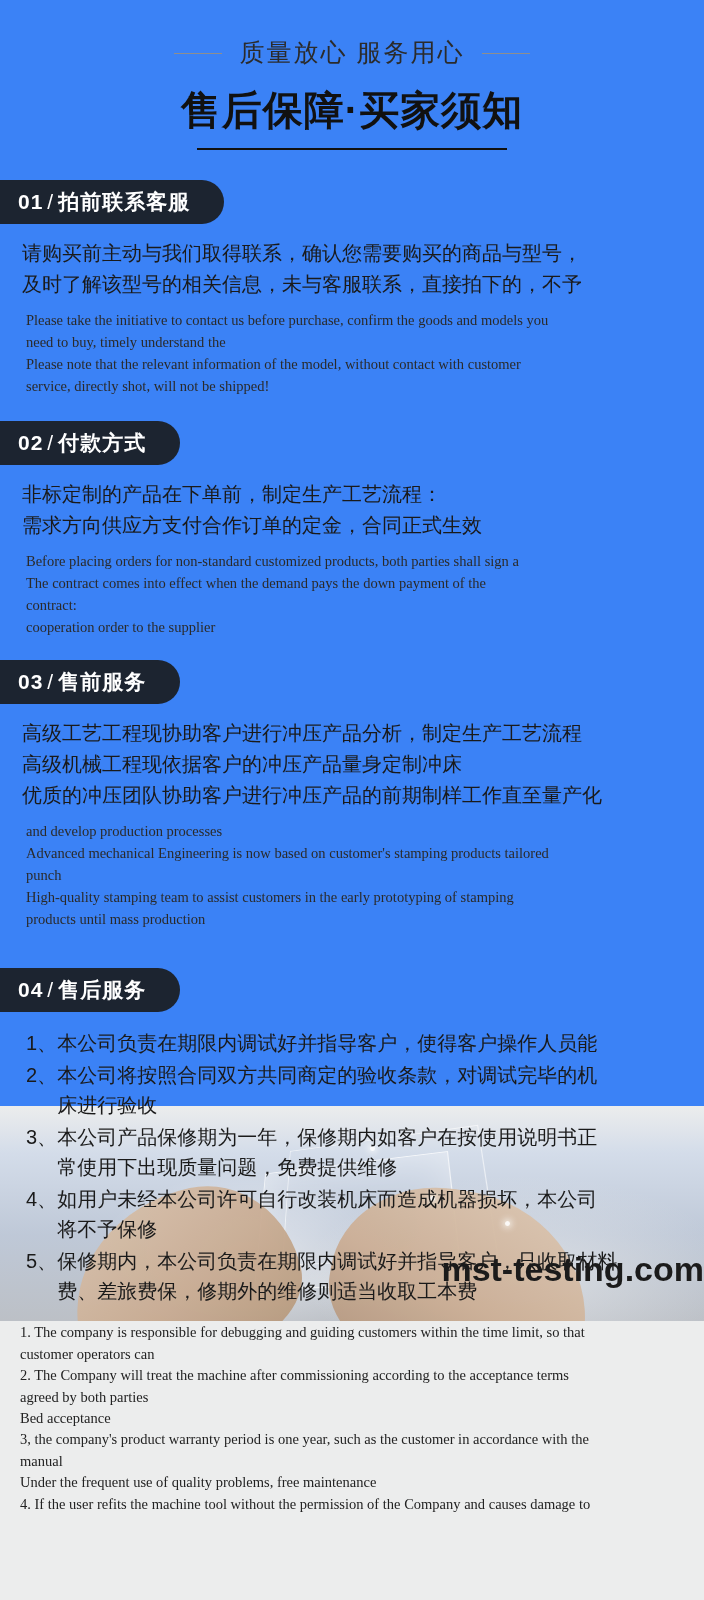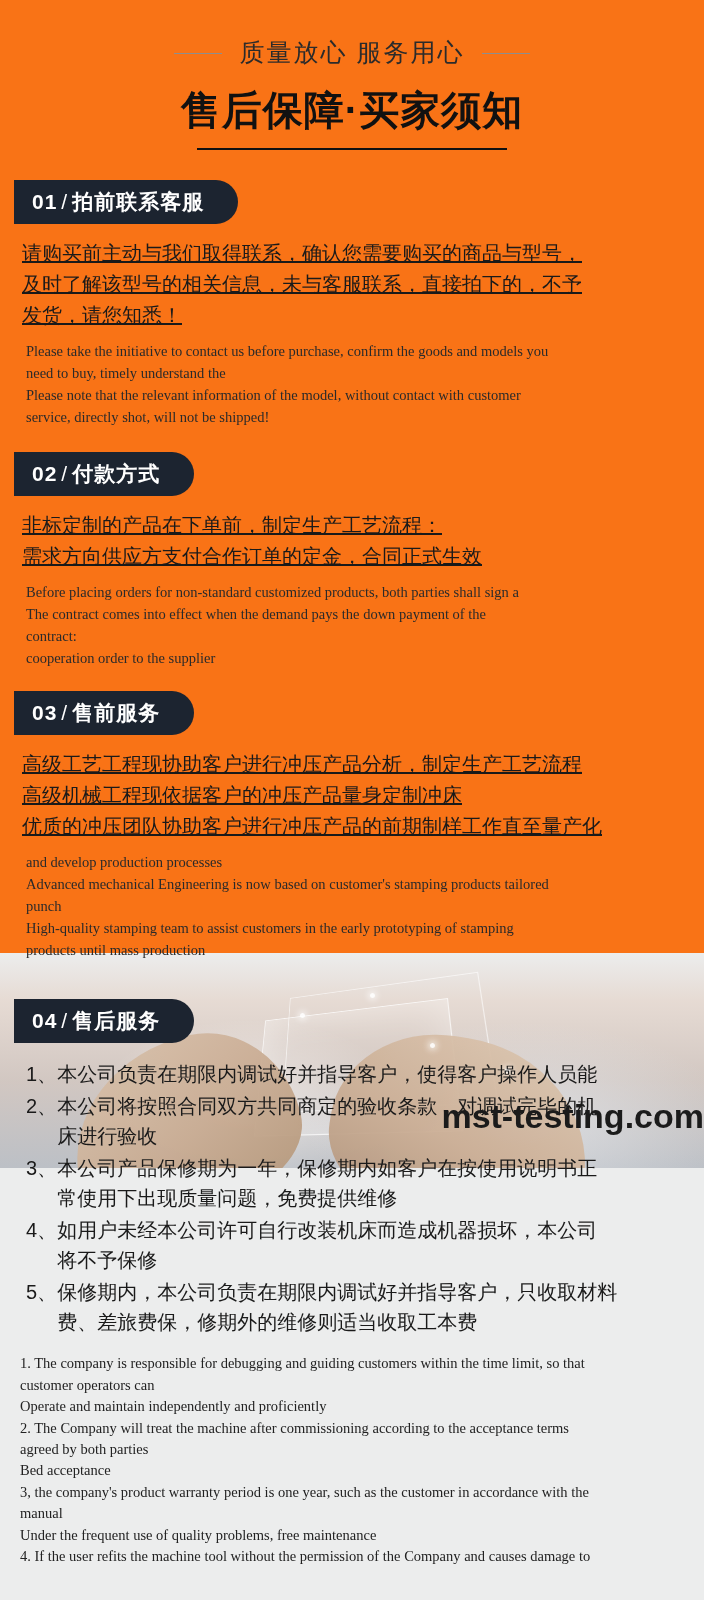--- a/index.html
+++ b/index.html
@@ -8,23 +8,23 @@
     width: 704px;
     height: 1600px;
     background: #eceded;
     font-family: "Liberation Sans", sans-serif;
     position: relative;
     overflow: hidden;
   }
 
   .page {
     width: 704px;
-    height: 1168px;
-    position: relative;
-    background: #f97316;
+    height: 1321px;
+    position: relative;
+    background: #3b82f6;
   }
 
   
   .header {
     padding-top: 36px;
     text-align: center;
     position: relative;
   }
   .header-sub {
     font-size: 25px;
@@ -65,33 +65,31 @@
 
   .tag {
     position: relative;
     display: inline-block;
     background: #1c2430;
     color: #ffffff;
     font-size: 21px;
     font-weight: bold;
     padding: 8px 34px 8px 18px;
     border-radius: 0 22px 22px 0;
-    margin-left: 14px;
     letter-spacing: 1px;
     white-space: nowrap;
   }
   .tag .num { font-weight: bold; }
   .tag .slash { margin: 0 4px; font-weight: normal; }
 
   .cn-block {
     padding: 14px 38px 0 22px;
     font-size: 20px;
     line-height: 1.55;
     color: #1a1a1a;
-    text-decoration: underline;
   }
   .cn-line { white-space: nowrap; }
 
   .en-block {
     padding: 10px 24px 0 26px;
     font-size: 14.5px;
     line-height: 1.45;
     color: #2a2a2a;
     font-family: "Liberation Serif", serif;
   }
@@ -224,21 +222,20 @@
       <div class="header-rule"></div>
     </div>
 
     <div class="section s01">
       <div class="tag">
         <span class="num">01</span><span class="slash">/</span><span>拍前联系客服</span>
       </div>
       <div class="cn-block">
         <div class="cn-line">请购买前主动与我们取得联系，确认您需要购买的商品与型号，</div>
         <div class="cn-line">及时了解该型号的相关信息，未与客服联系，直接拍下的，不予</div>
-        <div class="cn-line">发货，请您知悉！</div>
       </div>
       <div class="en-block">
         <div class="en-line">Please take the initiative to contact us before purchase, confirm the goods and models you</div>
         <div class="en-line">need to buy, timely understand the</div>
         <div class="en-line">Please note that the relevant information of the model, without contact with customer</div>
         <div class="en-line">service, directly shot, will not be shipped!</div>
       </div>
     </div>
 
     <div class="section s02">
@@ -313,21 +310,20 @@
           <span class="txt">
             <span>保修期内，本公司负责在期限内调试好并指导客户，只收取材料</span><br>
             <span>费、差旅费保，修期外的维修则适当收取工本费</span>
           </span>
         </div>
       </div>
 
       <div class="en-list">
         <div class="en-line">1. The company is responsible for debugging and guiding customers within the time limit, so that</div>
         <div class="en-line">customer operators can</div>
-        <div class="en-line">Operate and maintain independently and proficiently</div>
         <div class="en-line">2. The Company will treat the machine after commissioning according to the acceptance terms</div>
         <div class="en-line">agreed by both parties</div>
         <div class="en-line">Bed acceptance</div>
         <div class="en-line">3, the company's product warranty period is one year, such as the customer in accordance with the</div>
         <div class="en-line">manual</div>
         <div class="en-line">Under the frequent use of quality problems, free maintenance</div>
         <div class="en-line">4. If the user refits the machine tool without the permission of the Company and causes damage to</div>
 
       </div>
     </div>

